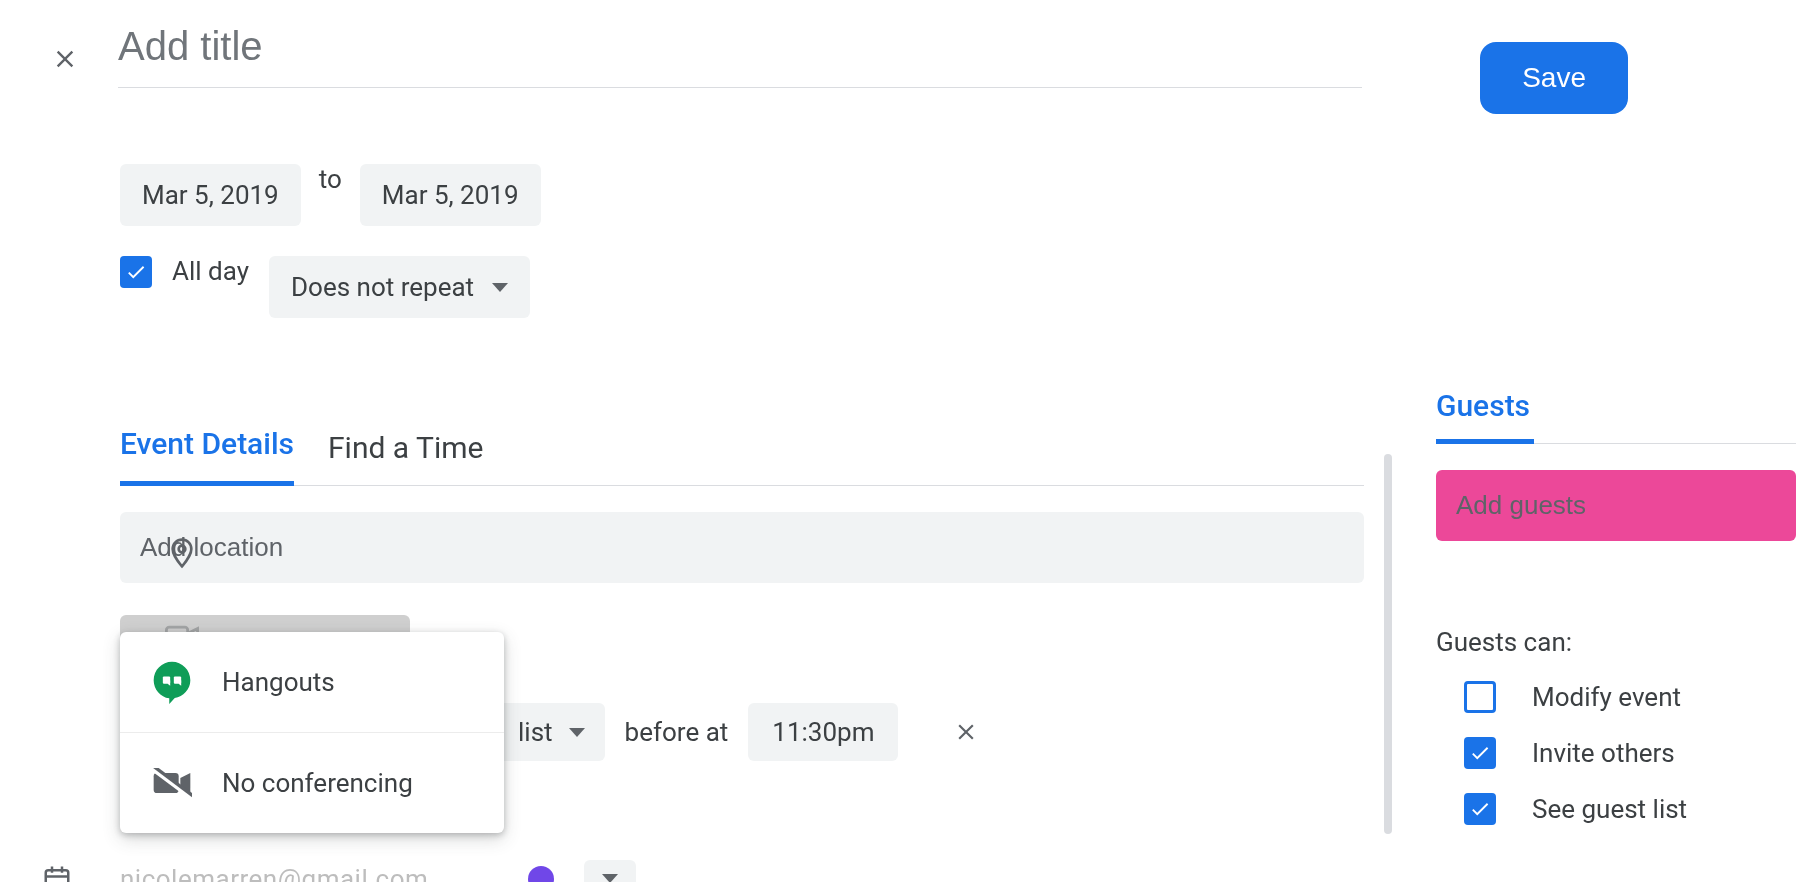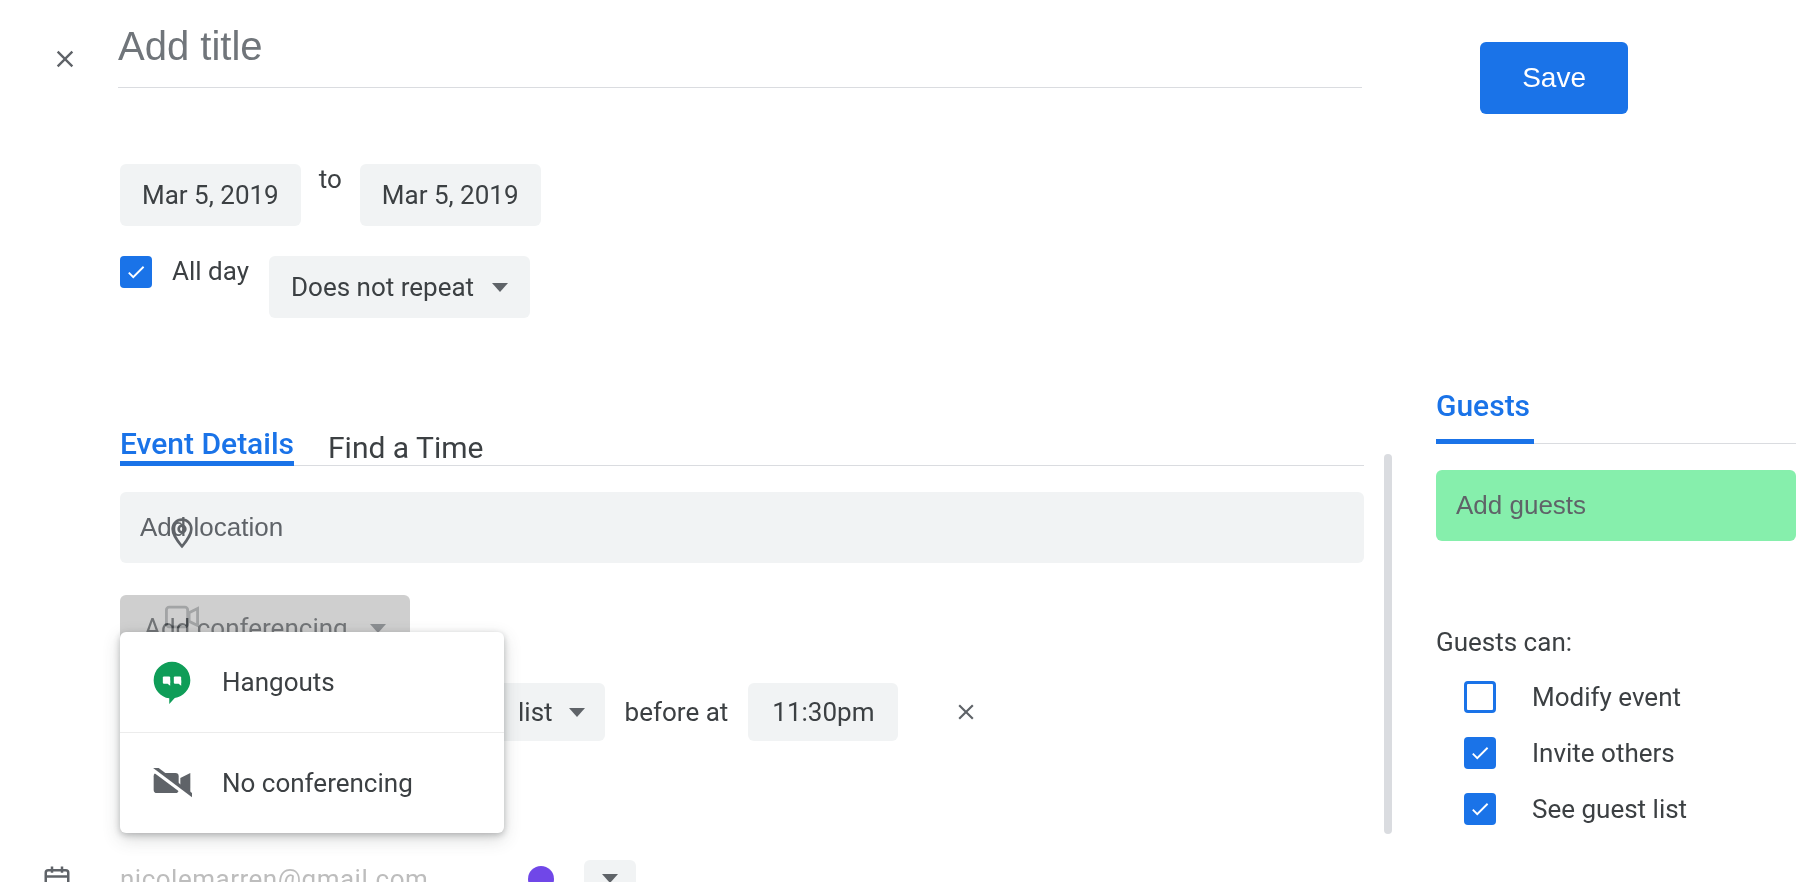--- a/index.html
+++ b/index.html
@@ -6,40 +6,40 @@
   html,body { width:1796px; height:882px; font-family: 'Google Sans', Roboto, Arial, sans-serif; background:#fff; color:#3c4043; overflow:hidden; }
 
   .page { position:relative; width:100%; height:100%; padding:0 0 0 0; }
 
   .topbar { display:flex; align-items:flex-start; padding:18px 0 0 42px; }
   .close-btn { width:46px; height:46px; display:flex; align-items:center; justify-content:center; color:#5f6368; cursor:pointer; margin-top:18px; }
   .title-wrap { flex:0 0 1244px; margin-left:30px; }
   .title-input { width:100%; border:none; outline:none; font-size:40px; font-weight:400; color:#3c4043; padding:6px 0 18px 0; }
   .title-input::placeholder { color:#70757a; }
   .title-underline { height:1px; background:#dadce0; width:100%; }
-  .save-btn { margin-left:auto; margin-right:168px; margin-top:24px; background:#1a73e8; color:#fff; font-size:28px; font-weight:500; border:none; border-radius:6px; padding:20px 42px; cursor:pointer; }
+  .save-btn { margin-left:auto; margin-right:168px; margin-top:24px; background:#1a73e8; color:#fff; font-size:28px; font-weight:500; border:none; border-radius:16px; padding:20px 42px; cursor:pointer; }
 
   .content { display:flex; }
   .left-col { width:1360px; padding-left:120px; position:relative; }
 
   .date-row { margin-top:50px; display:flex; align-items:flex-start; gap:18px; font-size:26px; }
   .chip { background:#f1f3f4; border-radius:6px; padding:16px 22px; color:#3c4043; cursor:pointer; }
   .to-label { color:#3c4043; font-size:26px; }
 
   .allday-row { margin-top:30px; display:flex; align-items:flex-start; gap:20px; }
   .checkbox { width:32px; height:32px; border-radius:4px; display:flex; align-items:center; justify-content:center; cursor:pointer; }
   .checkbox.checked { background:#1a73e8; }
   .checkbox.unchecked { background:#fff; border:3px solid #1a73e8; }
   .checkbox svg { fill:#fff; }
   .allday-label { font-size:26px; color:#3c4043; }
   .repeat-chip { background:#f1f3f4; border-radius:6px; padding:16px 22px; display:flex; align-items:center; gap:18px; font-size:26px; color:#3c4043; cursor:pointer; }
   .caret-down { width:0; height:0; border-left:8px solid transparent; border-right:8px solid transparent; border-top:9px solid #5f6368; }
 
   .tabs-row { margin-top:108px; display:flex; align-items:flex-end; gap:34px; border-bottom:1px solid #dadce0; width:1244px; }
-  .tab { font-size:30px; cursor:pointer; color:#3c4043; }
+  .tab { font-size:30px; padding-bottom:20px; cursor:pointer; color:#3c4043; }
   .tab.active { color:#1a73e8; font-weight:500; border-bottom:5px solid #1a73e8; margin-bottom:-1px; }
   .icon-slot { width:40px; display:flex; justify-content:center; color:#5f6368; position:absolute; left:42px; }
   .text-input { flex:1; background:#f1f3f4; border:none; outline:none; font-size:26px; color:#3c4043; padding:20px 20px; border-radius:6px; }
   .text-input::placeholder { color:#5f6368; }
 
   .detail-block { position:relative; padding-left:0; margin-top:26px; }
 
   .conf-chip { background:#bdbdbd; opacity:0.72; border-radius:6px; padding:18px 24px; display:inline-flex; align-items:center; gap:22px; font-size:26px; color:#3c4043; cursor:pointer; margin-top:18px; }
 
   .notif-row { margin-top:22px; display:flex; align-items:center; gap:20px; font-size:26px; color:#3c4043; }
@@ -51,21 +51,21 @@
   .conf-menu .menu-item { display:flex; align-items:center; gap:28px; padding:28px 30px; font-size:26px; color:#3c4043; cursor:pointer; }
   .conf-menu .menu-item + .menu-item { border-top:1px solid #ececec; }
   .hangouts-badge { width:44px; height:44px; display:flex; align-items:center; justify-content:center; }
 
   .email-row { position:absolute; top:860px; left:120px; font-size:26px; color:#bdbdbd; letter-spacing:0.5px; display:flex; align-items:center; gap:30px; }
   .caret-holder { background:#f1f3f4; border-radius:6px; padding:14px 18px; display:flex; align-items:center; }
 
   
   .guests-header { margin-top:0; font-size:30px; color:#1a73e8; font-weight:500; padding-bottom:20px; border-bottom:1px solid #dadce0; width:100%; display:inline-block; position:relative; }
   .guests-header::after { content:''; position:absolute; left:0; bottom:-1px; width:98px; height:5px; background:#1a73e8; }
-  .guests-input { margin-top:26px; width:100%; background:#86efac; border:none; outline:none; font-size:26px; padding:20px 20px; border-radius:6px; }
+  .guests-input { margin-top:26px; width:100%; background:#ec4899; border:none; outline:none; font-size:26px; padding:20px 20px; border-radius:6px; }
   .guests-input::placeholder { color:#5f6368; }
   .guests-can { margin-top:86px; font-size:26px; color:#3c4043; }
   .perm-row { display:flex; align-items:center; gap:36px; margin-top:24px; font-size:26px;padding-left:28px; }
 
   .scroll-rail { position:absolute; left:1384px; top:454px; width:8px; height:380px; background:#dadce0; border-radius:4px; }
 
   .right-col-wrap { position:absolute; left:1436px; top:388px; right:0; }
 
   svg { display:block; }
 </style>

